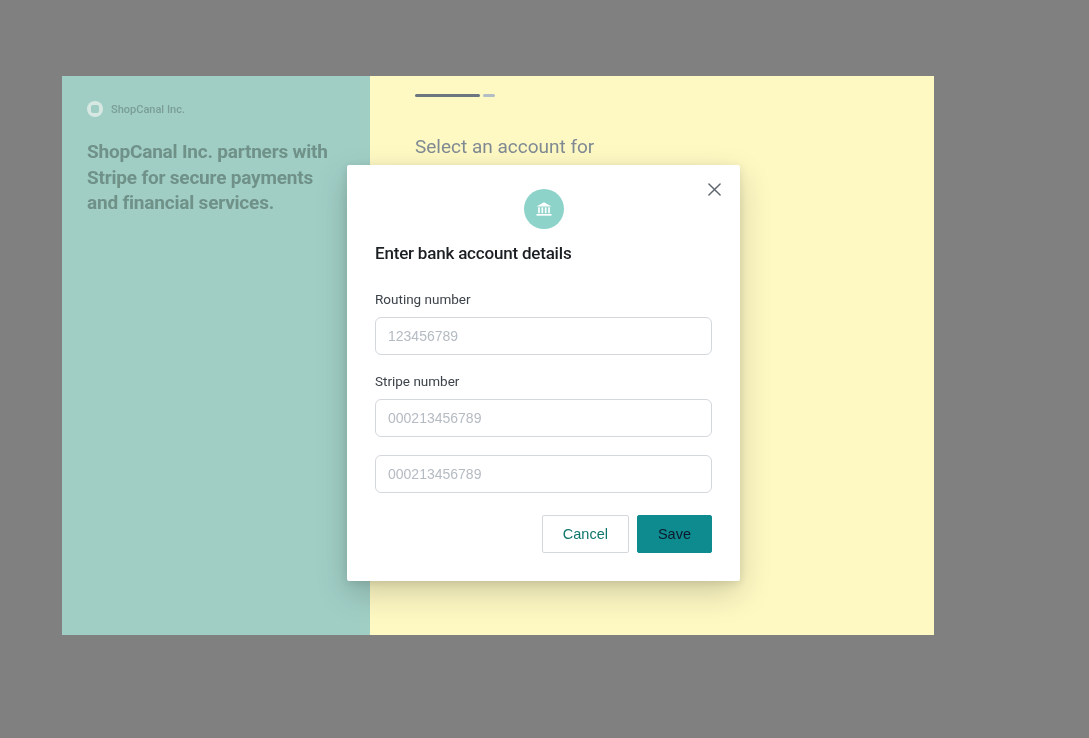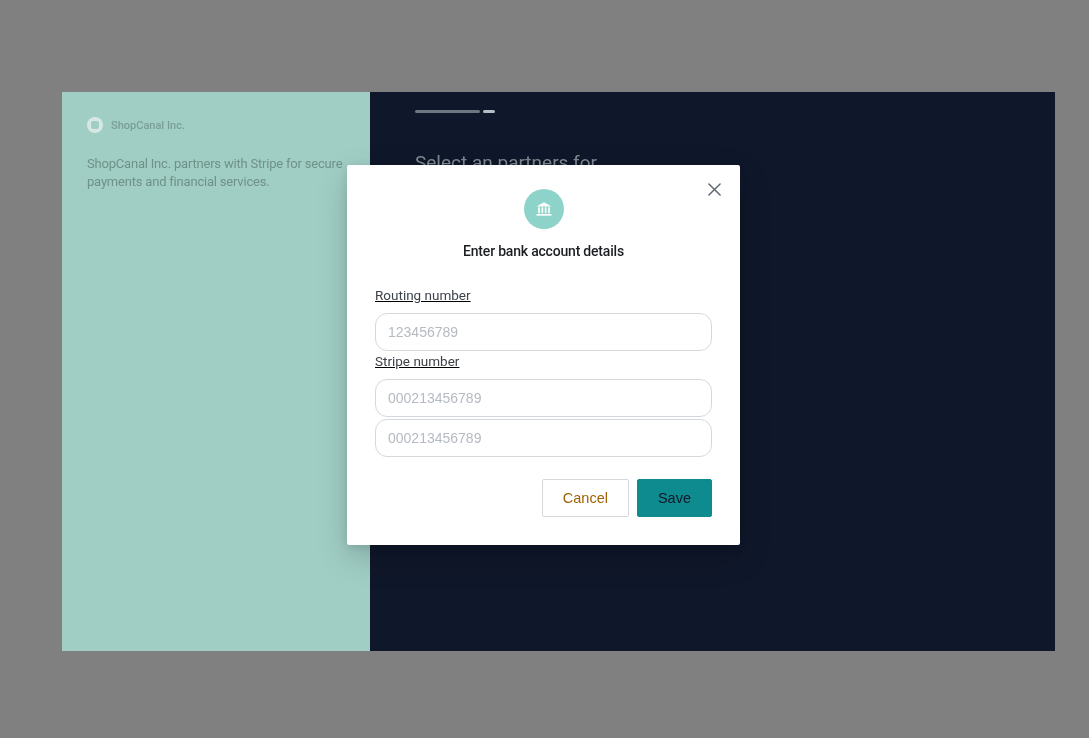--- a/index.html
+++ b/index.html
@@ -7,24 +7,24 @@
       font-family: -apple-system, BlinkMacSystemFont, "Segoe UI", Roboto, Helvetica, Arial, sans-serif;
       background: #808080;
       width: 1089px;
       height: 738px;
       position: relative;
       overflow: hidden;
     }
     .app-window {
       position: absolute;
       left: 62px;
-      top: 92px;
-      width: 993px;
+      top: 76px;
+      width: 872px;
       height: 559px;
-      background: #0f172a;
+      background: #fef9c3;
       display: flex;
       overflow: hidden;
     }
     .sidebar {
       width: 308px;
       background: #a0cec5;
       padding: 25px 25px;
       position: relative;
     }
     .sidebar-logo-row {
@@ -47,24 +47,24 @@
       height: 8px;
       border-radius: 2px;
       background: #a0cec5;
     }
     .sidebar-company {
       font-size: 11px;
       color: #7a9e96;
       font-weight: 500;
     }
     .sidebar-headline {
-      font-size: 13px;
+      font-size: 19px;
       line-height: 1.35;
       color: #6f9188;
-      font-weight: 400;
+      font-weight: 700;
       letter-spacing: -0.2px;
     }
     .main {
       flex: 1;
       padding: 18px 45px;
       position: relative;
     }
     .progress-row {
       display: flex;
       gap: 3px;
@@ -116,40 +116,40 @@
       width: 40px;
       height: 40px;
       border-radius: 50%;
       background: #8ed3ca;
       display: flex;
       align-items: center;
       justify-content: center;
     }
     .modal-icon svg { width: 20px; height: 20px; }
     .modal-title {
-      text-align: center;
-      font-size: 14px;
+      text-align: left;
+      font-size: 17px;
       color: #1b1f23;
       font-weight: 500;
       letter-spacing: -0.2px;
       margin-bottom: 28px;
     }
-    .field-group { margin-bottom: 2px; text-decoration: underline; }
+    .field-group { margin-bottom: 18px; }
     .field-label {
       font-size: 13.5px;
       color: #3d434a;
       margin-bottom: 10px;
       display: block;
       font-weight: 400;
     }
     .field-input {
       width: 100%;
       height: 38px;
       border: 1px solid #d4d8dd;
-      border-radius: 12px;
+      border-radius: 6px;
       padding: 0 12px;
       font-size: 14px;
       color: #2a2e33;
       outline: none;
     }
     .field-input::placeholder { color: #b5bbc2; }
     .modal-actions {
       display: flex;
       justify-content: flex-end;
       gap: 8px;
@@ -161,21 +161,21 @@
       font-size: 14.5px;
       border-radius: 2px;
       cursor: pointer;
       display: flex;
       align-items: center;
       justify-content: center;
     }
     .btn-secondary {
       background: #ffffff;
       border: 1px solid #d4d8dd;
-      color: #a16207;
+      color: #0f766e;
     }
     .btn-primary {
       background: #0d8b8f;
       border: 1px solid #0d8b8f;
       color: #0f172a;
     }
   </style>
 </head>
 <body>
 
@@ -188,21 +188,21 @@
       <span class="sidebar-company">ShopCanal Inc.</span>
     </div>
     <p class="sidebar-headline">ShopCanal Inc. partners with Stripe for secure payments and financial services.</p>
   </aside>
 
   <main class="main">
     <div class="progress-row">
       <div class="progress-seg done"></div>
       <div class="progress-seg todo"></div>
     </div>
-    <h2 class="main-title">Select an partners for</h2>
+    <h2 class="main-title">Select an account for</h2>
   </main>
 </div>
 
 <div class="modal">
   <button class="modal-close">
     <span>
       <svg viewBox="0 0 14 14" width="13" height="13">
           <path d="M1 1 L13 13 M13 1 L1 13" stroke="#5e6670" stroke-width="1.6" stroke-linecap="round"></path>
         </svg>
     </span>

